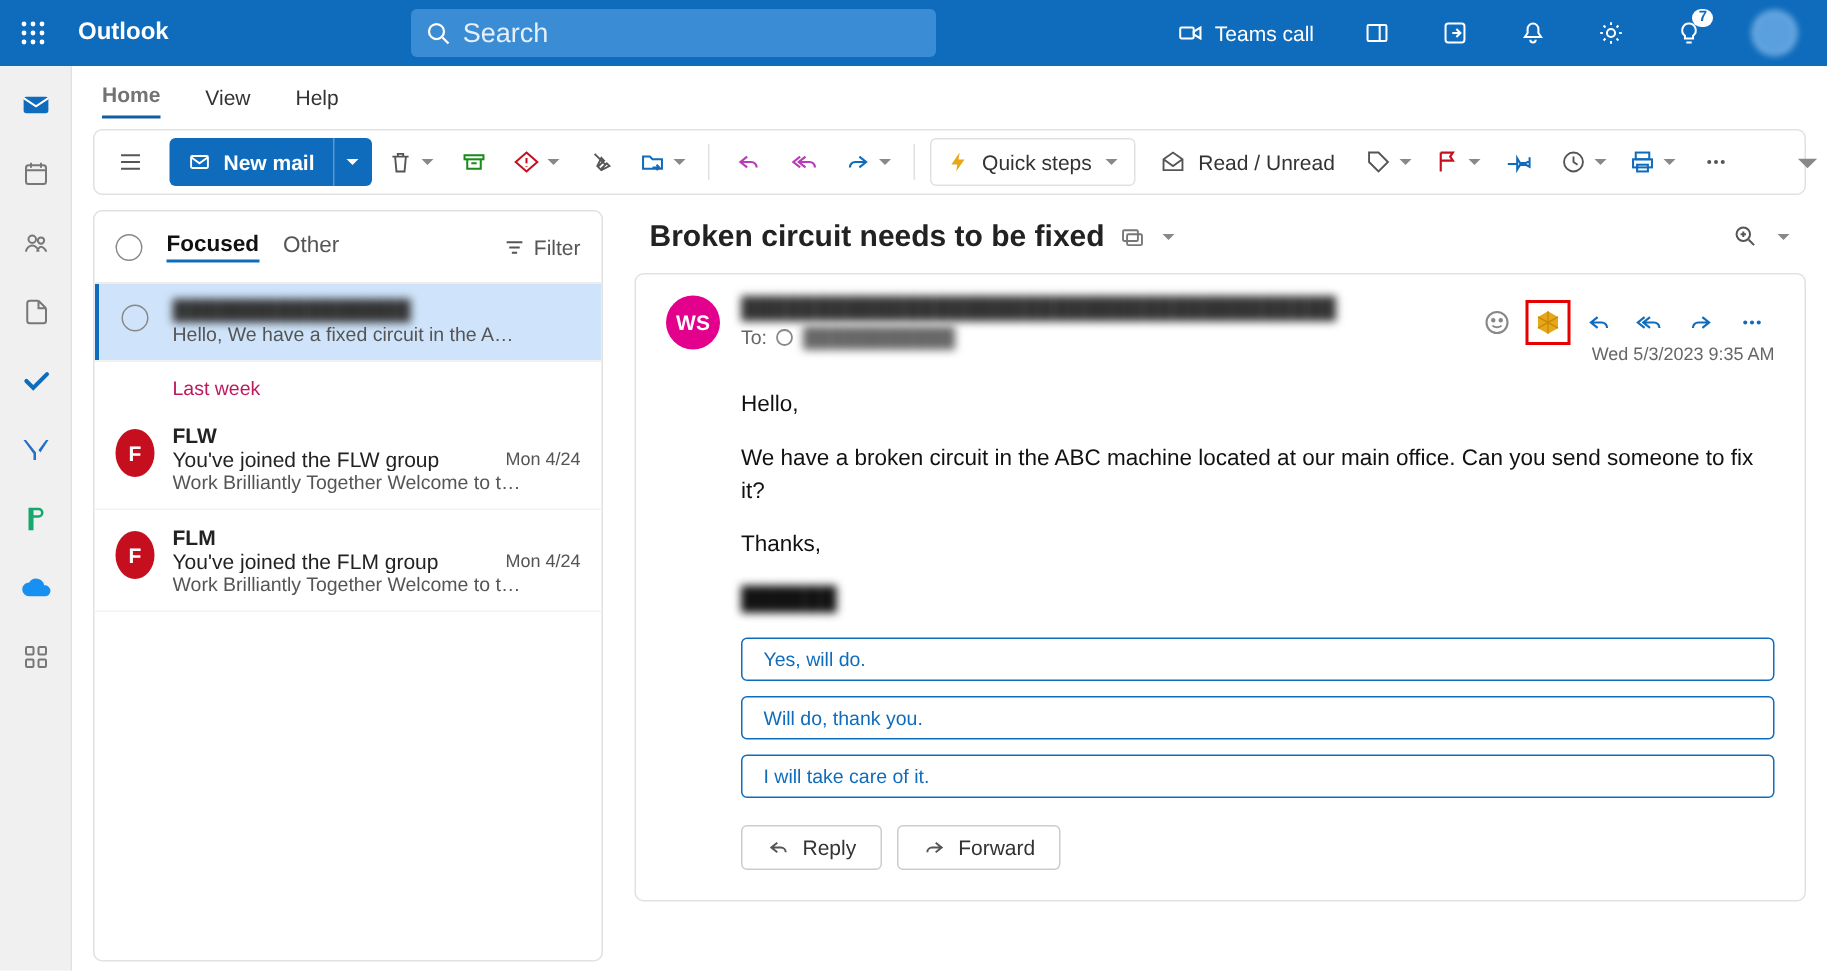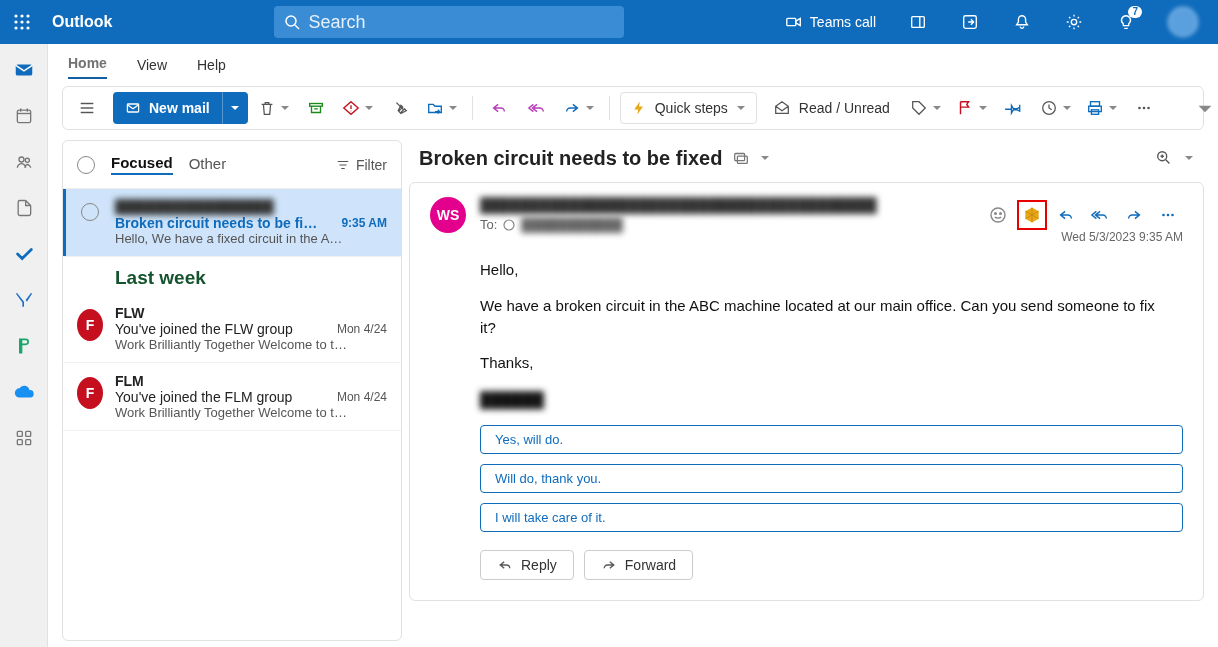--- a/index.html
+++ b/index.html
@@ -35,21 +35,21 @@
   .ribbon .rbtn { height:32px; min-width:32px; display:flex; align-items:center; justify-content:center; border-radius:4px; cursor:pointer; color:#555; gap:4px; padding:0 4px;}
   .ribbon .sep { width:1px; height:24px; background:#e1e1e1; margin:0 4px; }
   .newmail { display:flex; align-items:center; height:32px; background:#0f6cbd; color:#fff; border-radius:4px; overflow:hidden; margin-left:4px;}
   .newmail .nm-main { display:flex; align-items:center; gap:8px; padding:0 12px; font-size:14px; font-weight:600; cursor:pointer;}
   .newmail .nm-drop { width:26px; height:32px; display:flex; align-items:center; justify-content:center; border-left:1px solid rgba(255,255,255,.3); cursor:pointer;}
   .quick { display:flex; align-items:center; gap:8px; border:1px solid #e1e1e1; border-radius:4px; height:32px; padding:0 10px; cursor:pointer; font-size:14px; color:#333;}
   .readunread { display:flex; align-items:center; gap:8px; height:32px; padding:0 10px; cursor:pointer; font-size:14px; color:#333;}
   .ribbon-caret { position:absolute; right:-10px; top:14px; width:16px; height:16px; color:#666; cursor:pointer;}
 
   
-  .cols { position:absolute; left:14px; right:14px; top:96px; bottom:6px; display:flex; gap:7px;}
+  .cols { position:absolute; left:14px; right:14px; top:96px; bottom:6px; display:flex; gap:21px;}
   .listcol { width:340px; border:1px solid #e1e1e1; border-radius:6px; background:#fff; overflow:hidden; display:flex; flex-direction:column;}
   .readcol { flex:1; display:flex; flex-direction:column; gap:10px; }
 
   
   .listhdr { display:flex; align-items:center; height:48px; padding:0 14px; gap:16px; border-bottom:1px solid #eee;}
   .listhdr .selcircle { width:18px; height:18px; border:1.5px solid #888; border-radius:50%; cursor:pointer;}
   .listhdr .tab { font-size:15px; color:#555; cursor:pointer; padding-bottom:2px;}
   .listhdr .tab.active { color:#111; font-weight:600; border-bottom:2px solid #0f6cbd;}
   .listhdr .hspacer { flex:1;}
   .listhdr .filter { display:flex; align-items:center; gap:6px; color:#555; font-size:14px; cursor:pointer;}
@@ -62,21 +62,21 @@
   .msg .avatar { width:32px; height:32px; border-radius:50%; background:#c50f1f; color:#fff; display:flex; align-items:center; justify-content:center; font-size:14px; font-weight:600;}
   .msg .body { flex:1; min-width:0;}
   .msg .row1 { display:flex; justify-content:space-between; align-items:center;}
   .msg .from { font-size:14px; color:#222; font-weight:600; white-space:nowrap; overflow:hidden; text-overflow:ellipsis;}
   .msg .from.blur { filter:blur(3px); color:#333; font-weight:700;}
   .msg .subj { font-size:14px; color:#0f6cbd; font-weight:600; white-space:nowrap; overflow:hidden; text-overflow:ellipsis;}
   .msg .subj.plain { color:#222; font-weight:400;}
   .msg .time { font-size:12px; color:#0f6cbd; font-weight:600; white-space:nowrap; margin-left:8px;}
   .msg .time.plain { color:#555; font-weight:400;}
   .msg .preview { font-size:13px; color:#555; white-space:nowrap; overflow:hidden; text-overflow:ellipsis;}
-  .grouplabel { padding:10px 14px 6px 52px; font-size:19px; color:#14532d;font-weight:bold;}
+  .grouplabel { padding:10px 14px 6px 52px; font-size:13px; color:#be185d;}
 
   
   .rp-header { display:flex; align-items:center; justify-content:space-between; padding:4px 10px 0 10px;}
   .rp-header .subject { font-size:20px; font-weight:600; color:#222; display:flex; align-items:center; gap:10px;}
   .rp-header .hicons { display:flex; align-items:center; gap:6px; color:#555;}
   .rp-header .hicons .hi { width:28px; height:28px; display:flex; align-items:center; justify-content:center; cursor:pointer;}
 
   
   .card { border:1px solid #e1e1e1; border-radius:6px; background:#fff; padding:14px 20px 20px 20px;}
   .cardhdr { display:flex; gap:14px; }
@@ -411,24 +411,20 @@
           <span>Filter</span>
         </div>
       </div>
 
       <div class="msg selected">
         <div class="left">
             <div class="circ"></div>
           </div>
         <div class="body">
           <div class="from blur">████████████████</div>
-          <div class="row1">
-            <div class="subj">Broken circuit needs to be fi…</div>
-            <div class="time">9:35 AM</div>
-          </div>
           <div class="preview">Hello, We have a fixed circuit in the A…</div>
         </div>
       </div>
 
       <div class="grouplabel">Last week</div>
 
       <div class="msg">
         <div class="left">
             <div class="avatar">F</div>
           </div>

